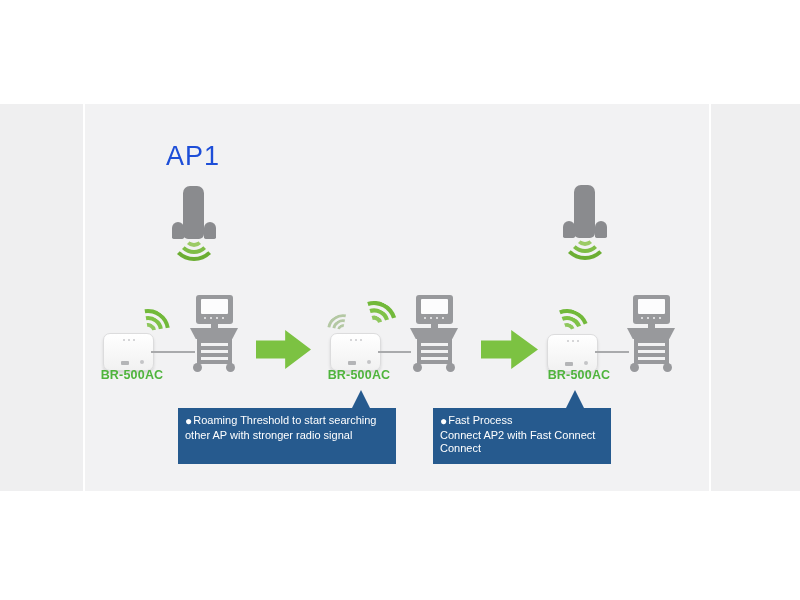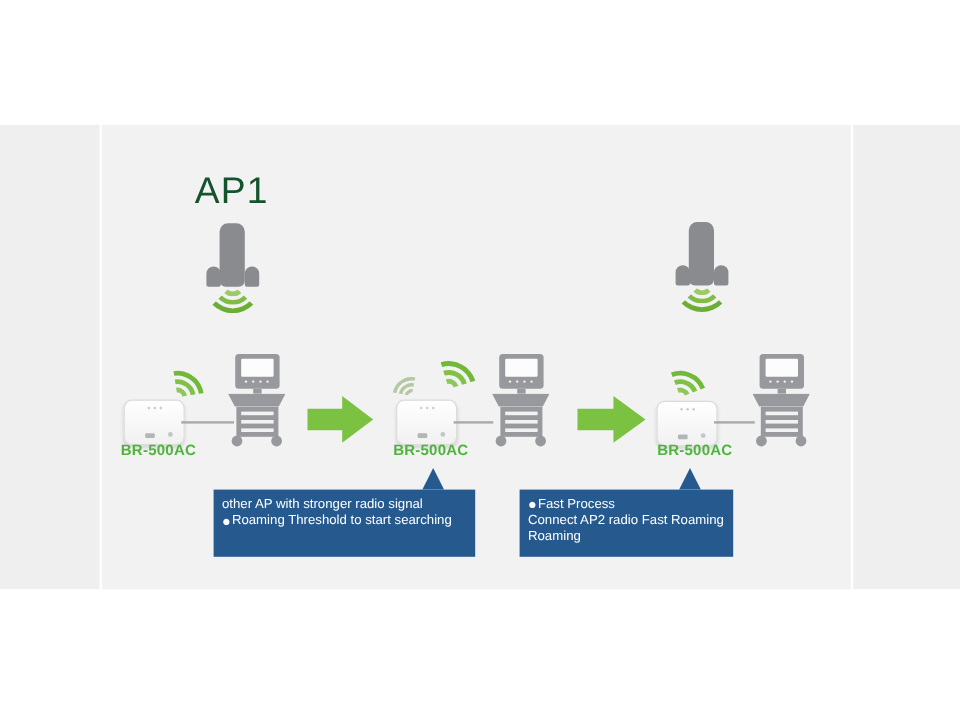--- a/index.html
+++ b/index.html
@@ -7,22 +7,22 @@
   #canvas{position:relative;width:800px;height:600px;background:#ffffff;}
 
   
   .panel{position:absolute;top:104px;height:387px;background:#f2f2f3;}
   .panel.side{background:#efeff0;}
   .panel.left{left:0;width:83px;}
   .panel.center{left:85px;width:624px;}
   .panel.right{left:711px;width:89px;}
 
   
-  .ap-label{position:absolute;width:80px;text-align:center;font-size:31px;font-weight:400;
-            color:#14532d;letter-spacing:1px;}
+  .ap-label{position:absolute;width:80px;text-align:center;font-size:27px;font-weight:400;
+            color:#1d4ed8;letter-spacing:1px;}
 
   
   .antenna{position:absolute;width:44px;height:80px;}
   .antenna .bar{position:absolute;left:11px;top:0;width:21px;height:53px;border-radius:7px 7px 5px 5px;background:#8a8b8e;}
   .antenna .ear{position:absolute;top:36px;width:12px;height:17px;border-radius:7px 7px 2px 2px;background:#8a8b8e;}
   .antenna .ear.l{left:0;} .antenna .ear.r{right:0;}
   .antenna .dn-arc{position:absolute;border:4px solid transparent;border-radius:50%;box-sizing:border-box;}
   .antenna .dn-arc.a1{left:12px;top:41px;width:20px;height:20px;border-bottom-color:#9ccb66;}
   .antenna .dn-arc.a2{left:5px; top:34px;width:34px;height:34px;border-bottom-color:#7fbd46;}
   .antenna .dn-arc.a3{left:-2px;top:27px;width:48px;height:48px;border-bottom-color:#6cae33;}
@@ -217,24 +217,24 @@
         <div class="slot" style="top:11px;"></div>
         <div class="slot" style="top:18px;"></div>
       </div>
     <div class="wheel" style="left:3px;"></div>
       <div class="wheel" style="left:36px;"></div>
   </div>
   <div class="br-label" style="left:539px;">BR-500AC</div>
 
   <div class="callout-tri" style="left:352px;"></div>
   <div class="callout" style="left:178px;width:218px;">
+    <div><span class="bullet">●</span><span>Roaming Threshold to start searching</span></div>
     <div>other AP with stronger radio signal</div>
-    <div><span class="bullet">●</span><span>Roaming Threshold to start searching</span></div>
   </div>
 
   <div class="callout-tri" style="left:566px;"></div>
   <div class="callout" style="left:433px;width:178px;">
     <div><span class="bullet">●</span><span>Fast Process</span></div>
-    <div>Connect AP2 radio Fast Roaming</div>
-    <div>Roaming</div>
+    <div>Connect AP2 with Fast Connect</div>
+    <div>Connect</div>
   </div>
 
 </div>
 
 </body></html>

